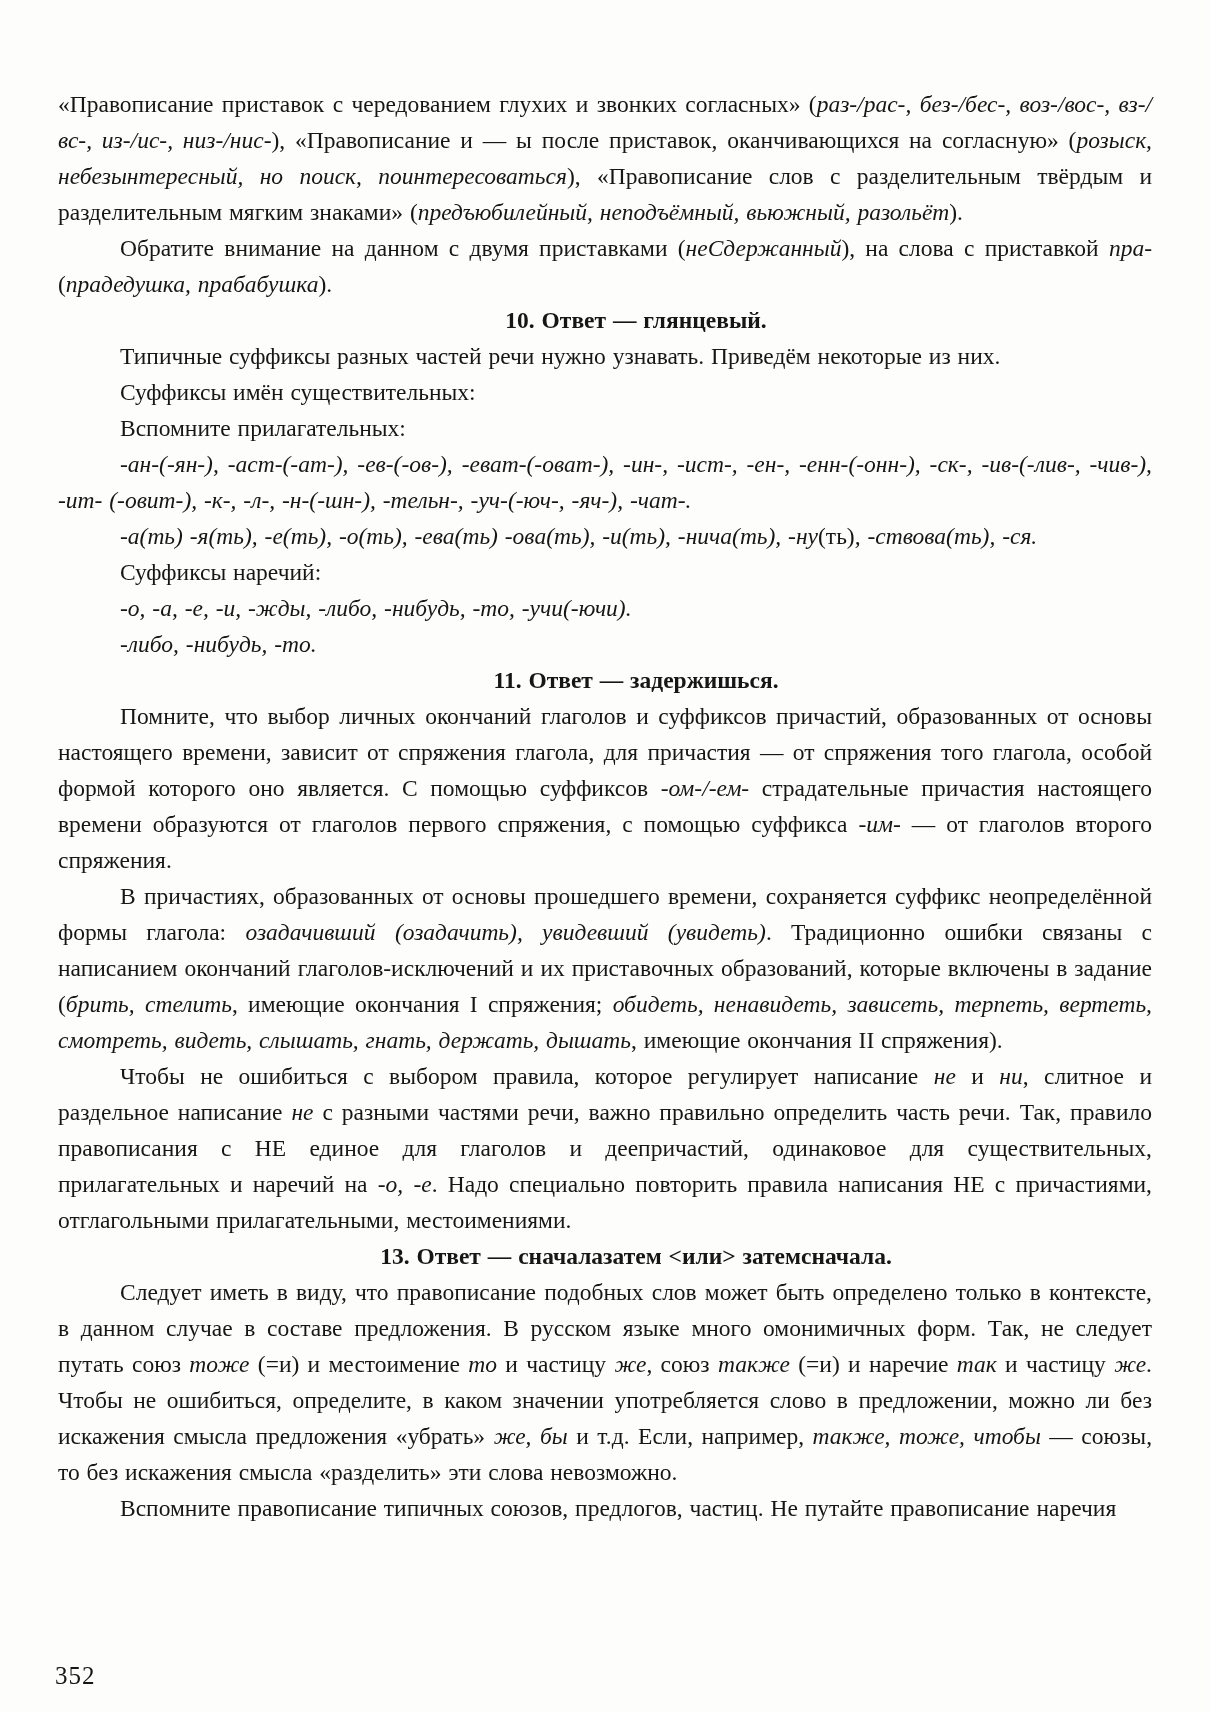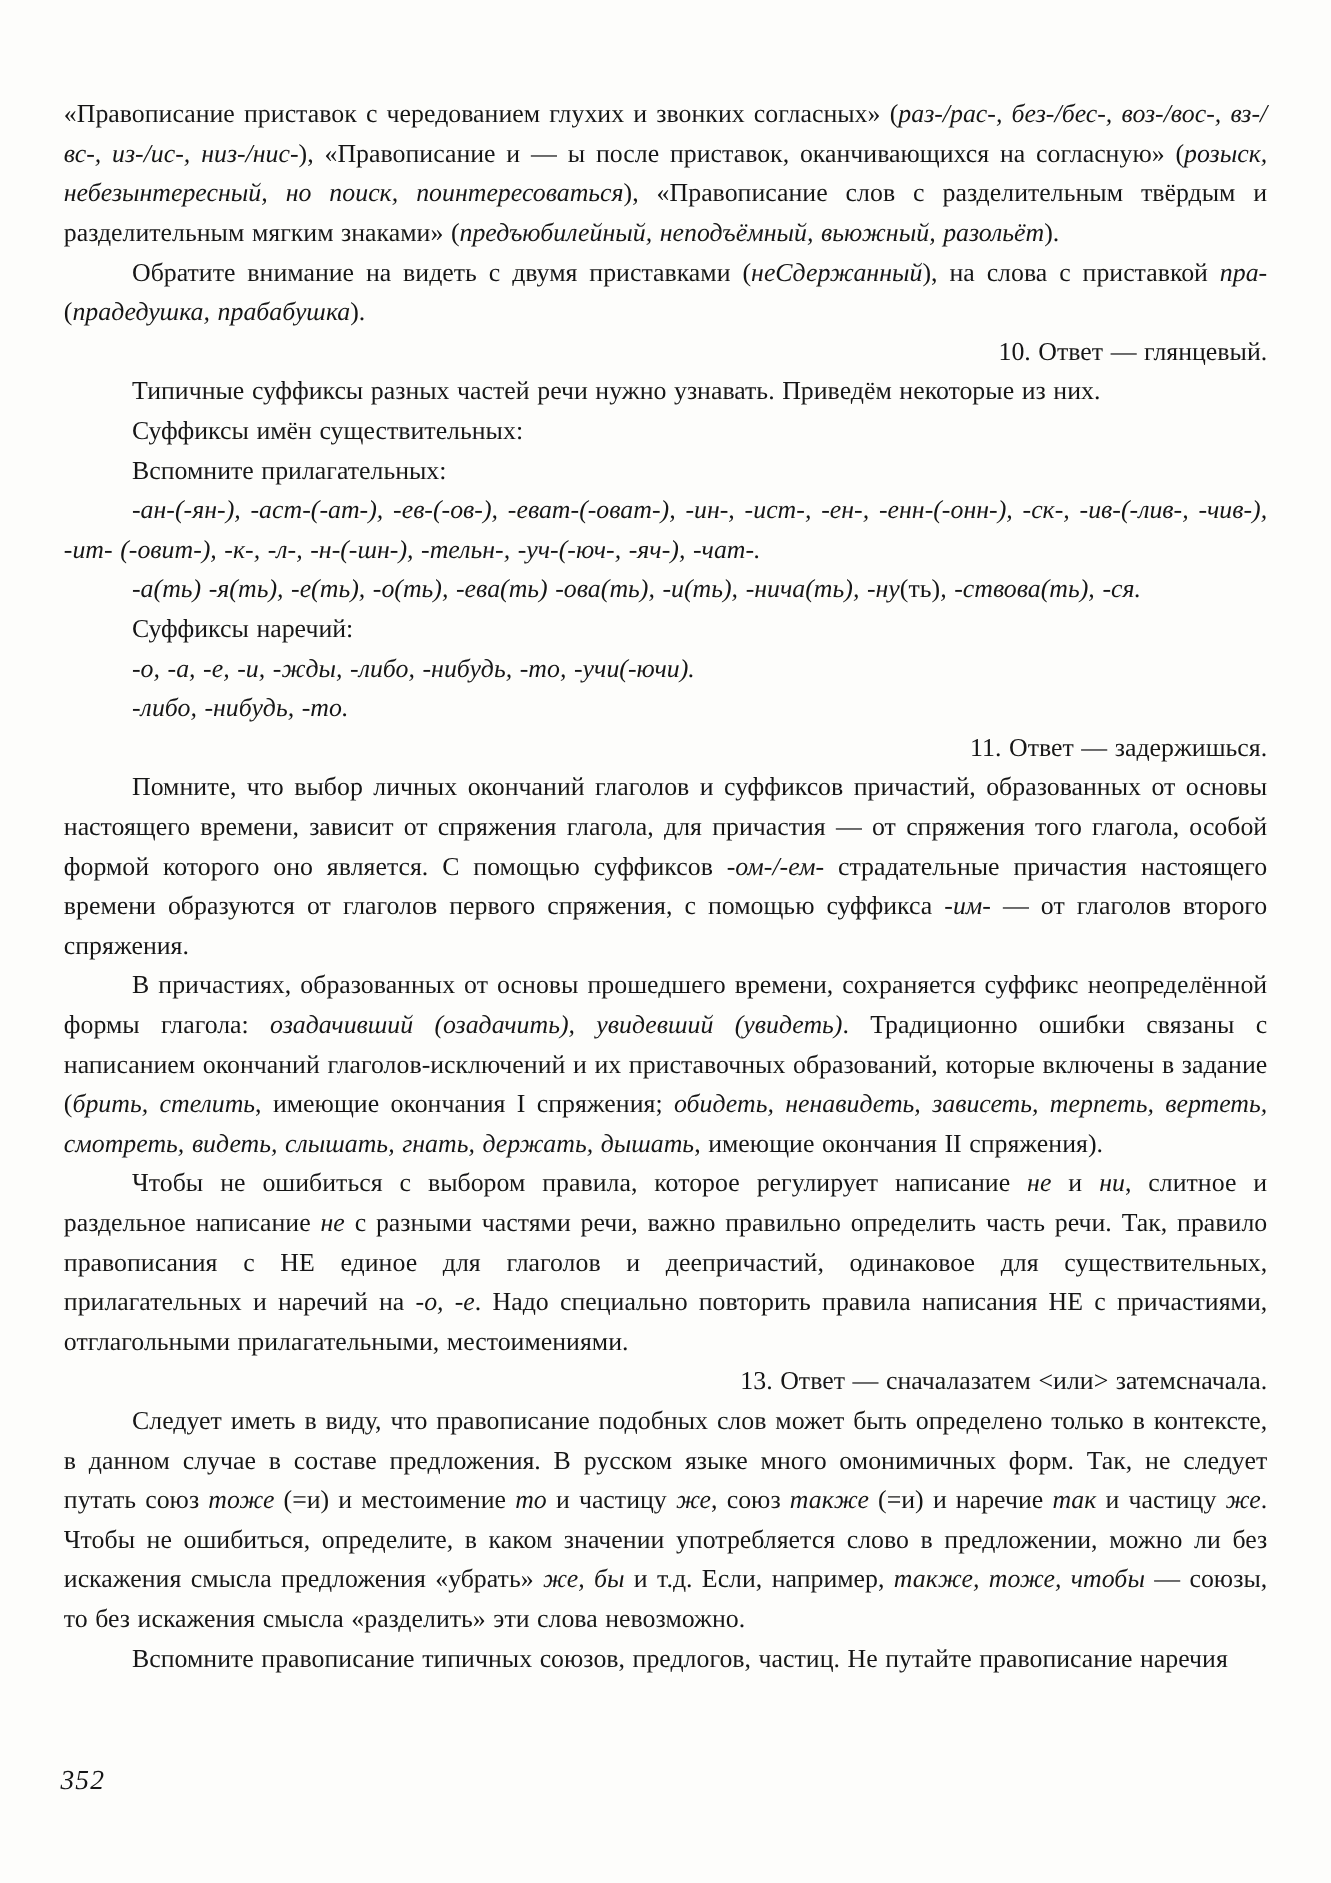--- a/index.html
+++ b/index.html
@@ -23,39 +23,38 @@
   }
   .text-column {
     width: 1094px;
   }
   .para {
     margin: 0;
     text-align: justify;
     word-spacing: 1px;
   }
   .para.indent { text-indent: 62px; }
-  .para.bold { font-weight: 400; text-align: right; }
+  .para.bold { font-weight: 700; text-align: center; }
   .rm { font-style: normal; }
   .it { font-style: italic; }
   .page-number {
     position: absolute;
     left: 55px;
-    top: 1601px;
+    top: 1658px;
     font-size: 25px;
     letter-spacing: 1px;
-    font-style: italic;
   }
 </style>
 </head>
 <body>
 
 <div class="sheet">
   <div class="text-column">
       <p class="para"><span class="rm">«Правописание приставок с чередованием глухих и звонких согласных» (</span><span class="it">раз-/рас-, без-/бес-, воз-/вос-, вз-/вс-, из-/ис-, низ-/нис-</span><span class="rm">), «Правописание и — ы после приставок, оканчивающихся на согласную» (</span><span class="it">розыск, небезынтересный, но поиск, поинтересоваться</span><span class="rm">), «Правописание слов с разделительным твёрдым и разделительным мягким знаками» (</span><span class="it">предъюбилейный, неподъёмный, вьюжный, разольёт</span><span class="rm">).</span></p>
-      <p class="para indent"><span class="rm">Обратите внимание на видеть с двумя приставками (</span><span class="it">неСдержанный</span><span class="rm">), на слова с приставкой </span><span class="it">пра-</span><span class="rm"> (</span><span class="it">прадедушка, прабабушка</span><span class="rm">).</span></p>
+      <p class="para indent"><span class="rm">Обратите внимание на данном с двумя приставками (</span><span class="it">неСдержанный</span><span class="rm">), на слова с приставкой </span><span class="it">пра-</span><span class="rm"> (</span><span class="it">прадедушка, прабабушка</span><span class="rm">).</span></p>
       <p class="para indent bold"><span class="rm">10. Ответ — глянцевый.</span></p>
       <p class="para indent"><span class="rm">Типичные суффиксы разных частей речи нужно узнавать. Приведём некоторые из них.</span></p>
       <p class="para indent"><span class="rm">Суффиксы имён существительных:</span></p>
       <p class="para indent"><span class="rm">Вспомните прилагательных:</span></p>
       <p class="para indent"><span class="it">-ан-(-ян-), -аст-(-ат-), -ев-(-ов-), -еват-(-оват-), -ин-, -ист-, -ен-, -енн-(-онн-), -ск-, -ив-(-лив-, -чив-), -ит- (-овит-), -к-, -л-, -н-(-шн-), -тельн-, -уч-(-юч-, -яч-), -чат-.</span></p>
       <p class="para indent"><span class="it">-а(ть) -я(ть), -е(ть), -о(ть), -ева(ть) -ова(ть), -и(ть), -нича(ть), -ну</span><span class="rm">(ть)</span><span class="it">, -ствова(ть), -ся.</span></p>
       <p class="para indent"><span class="rm">Суффиксы наречий:</span></p>
       <p class="para indent"><span class="it">-о, -а, -е, -и, -жды, -либо, -нибудь, -то, -учи(-ючи).</span></p>
       <p class="para indent"><span class="it">-либо, -нибудь, -то.</span></p>
       <p class="para indent bold"><span class="rm">11. Ответ — задержишься.</span></p>

